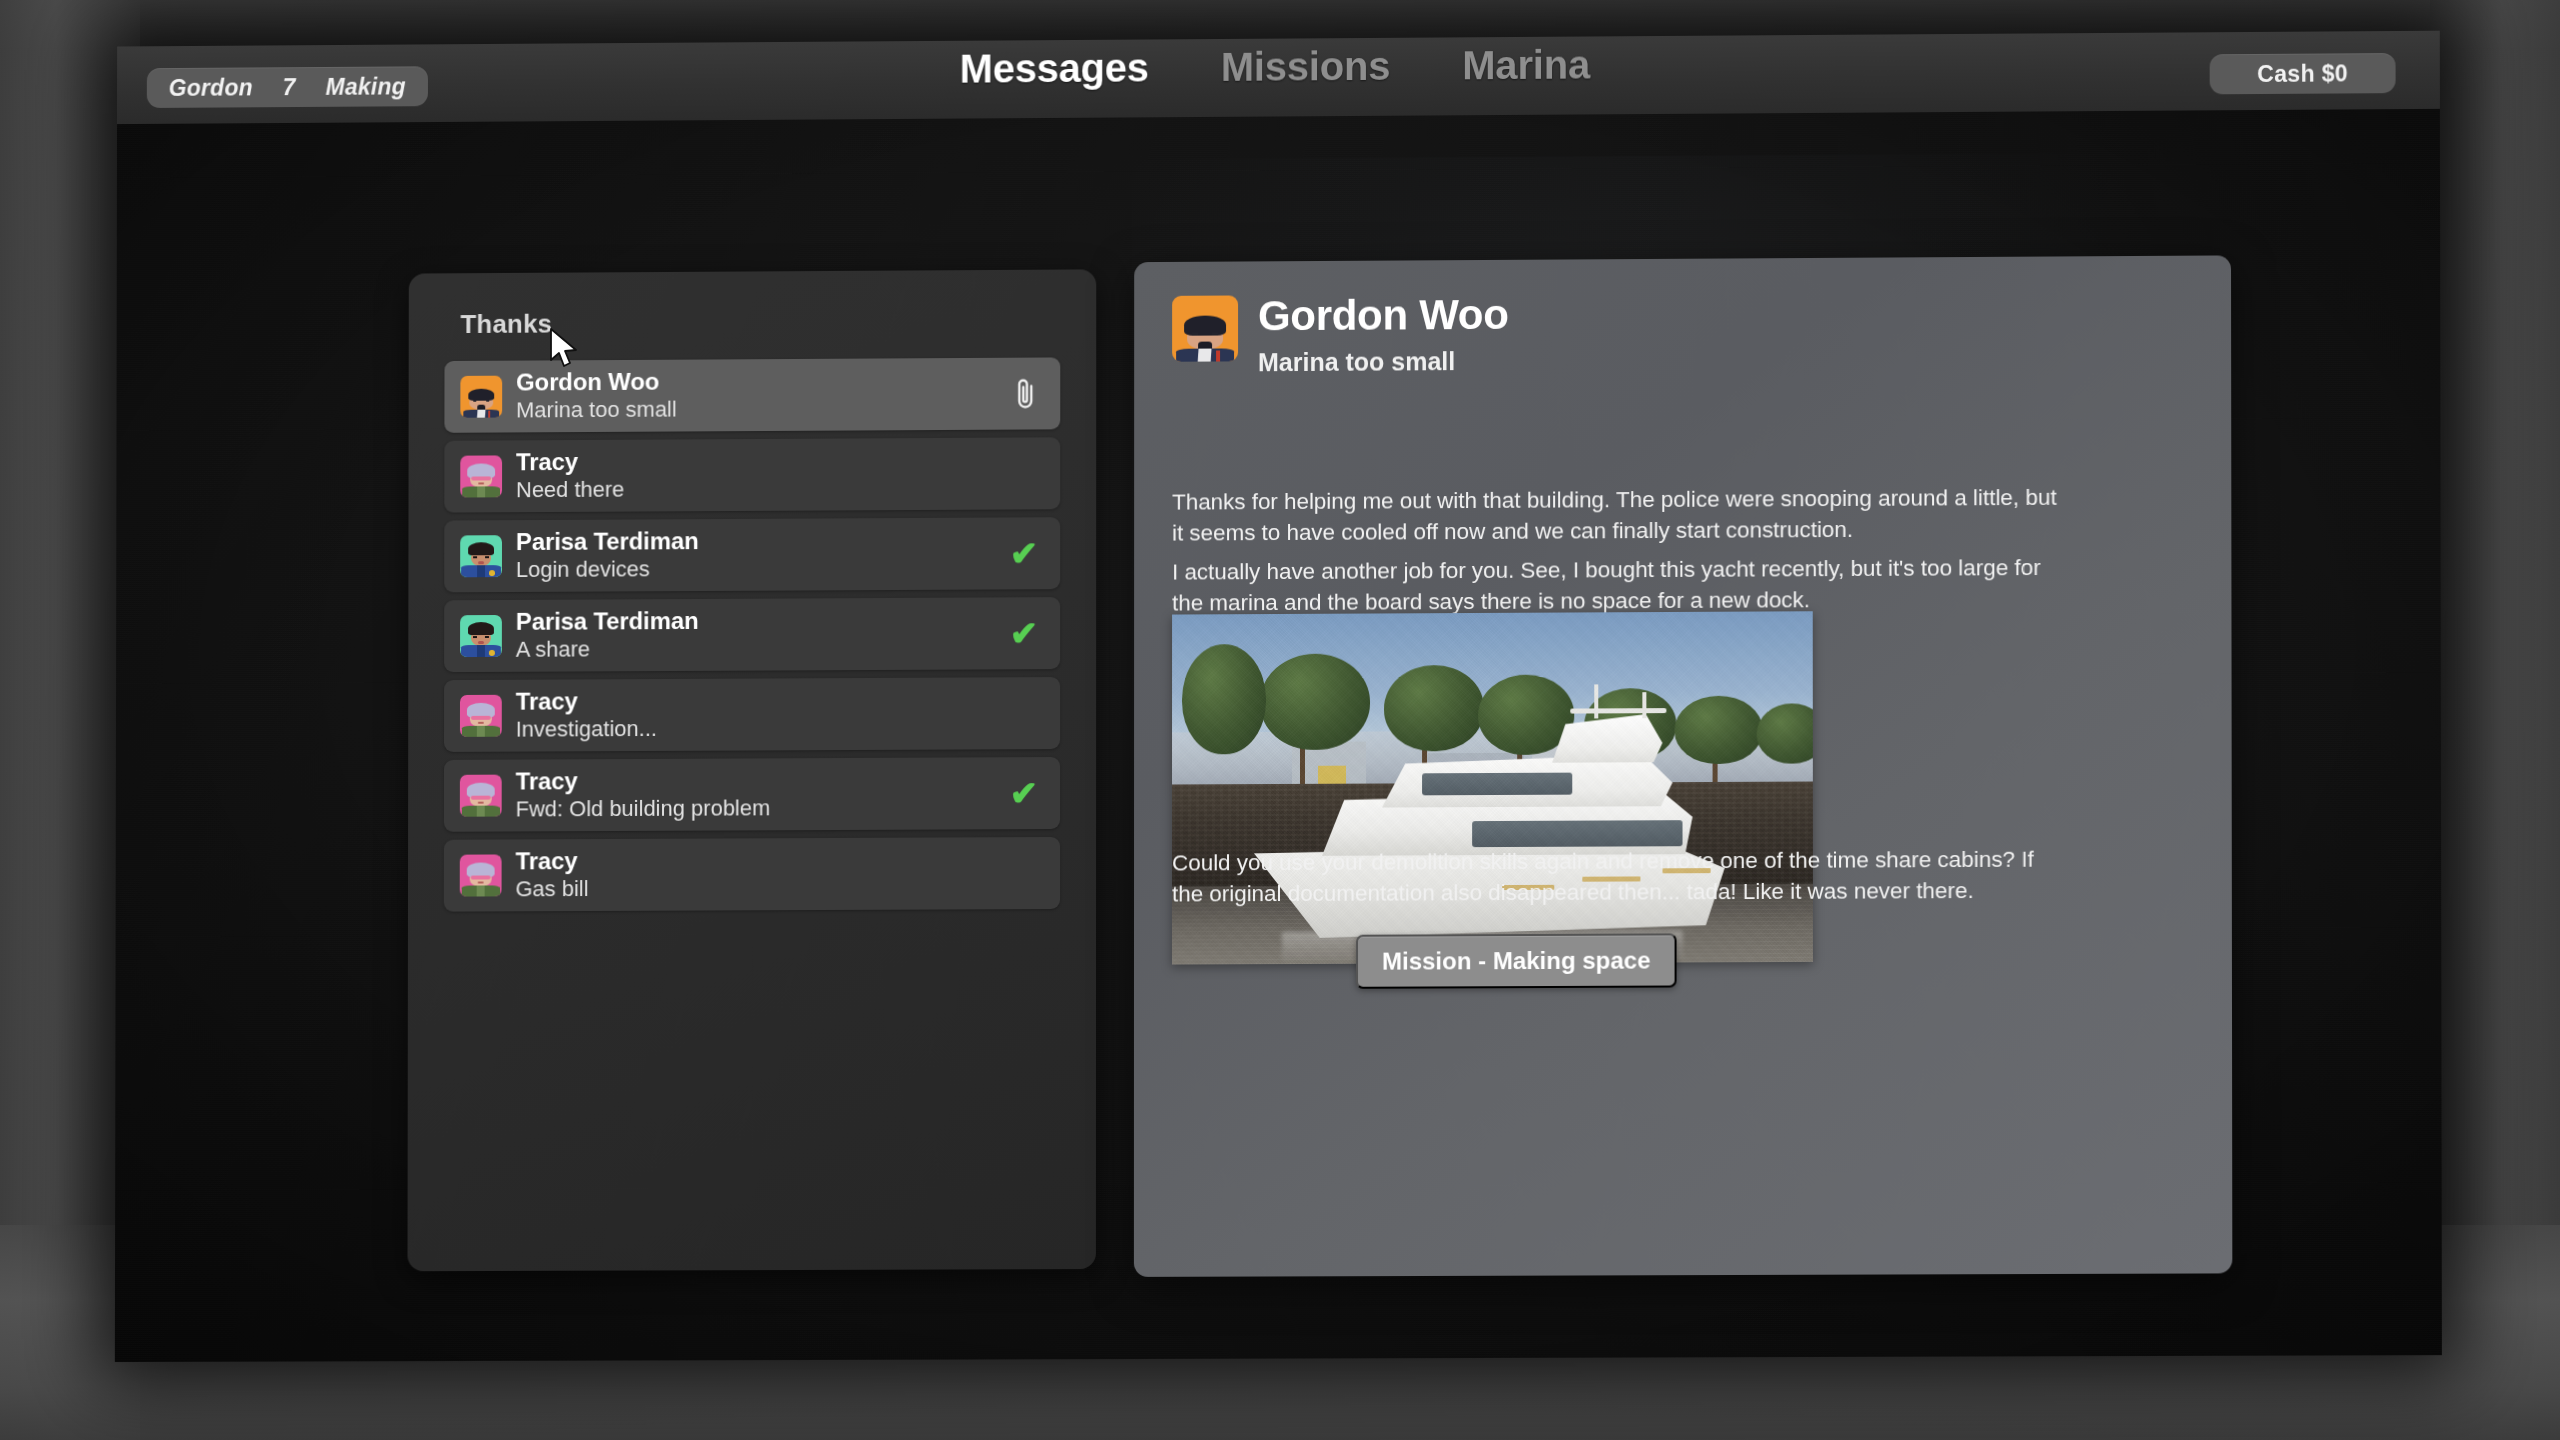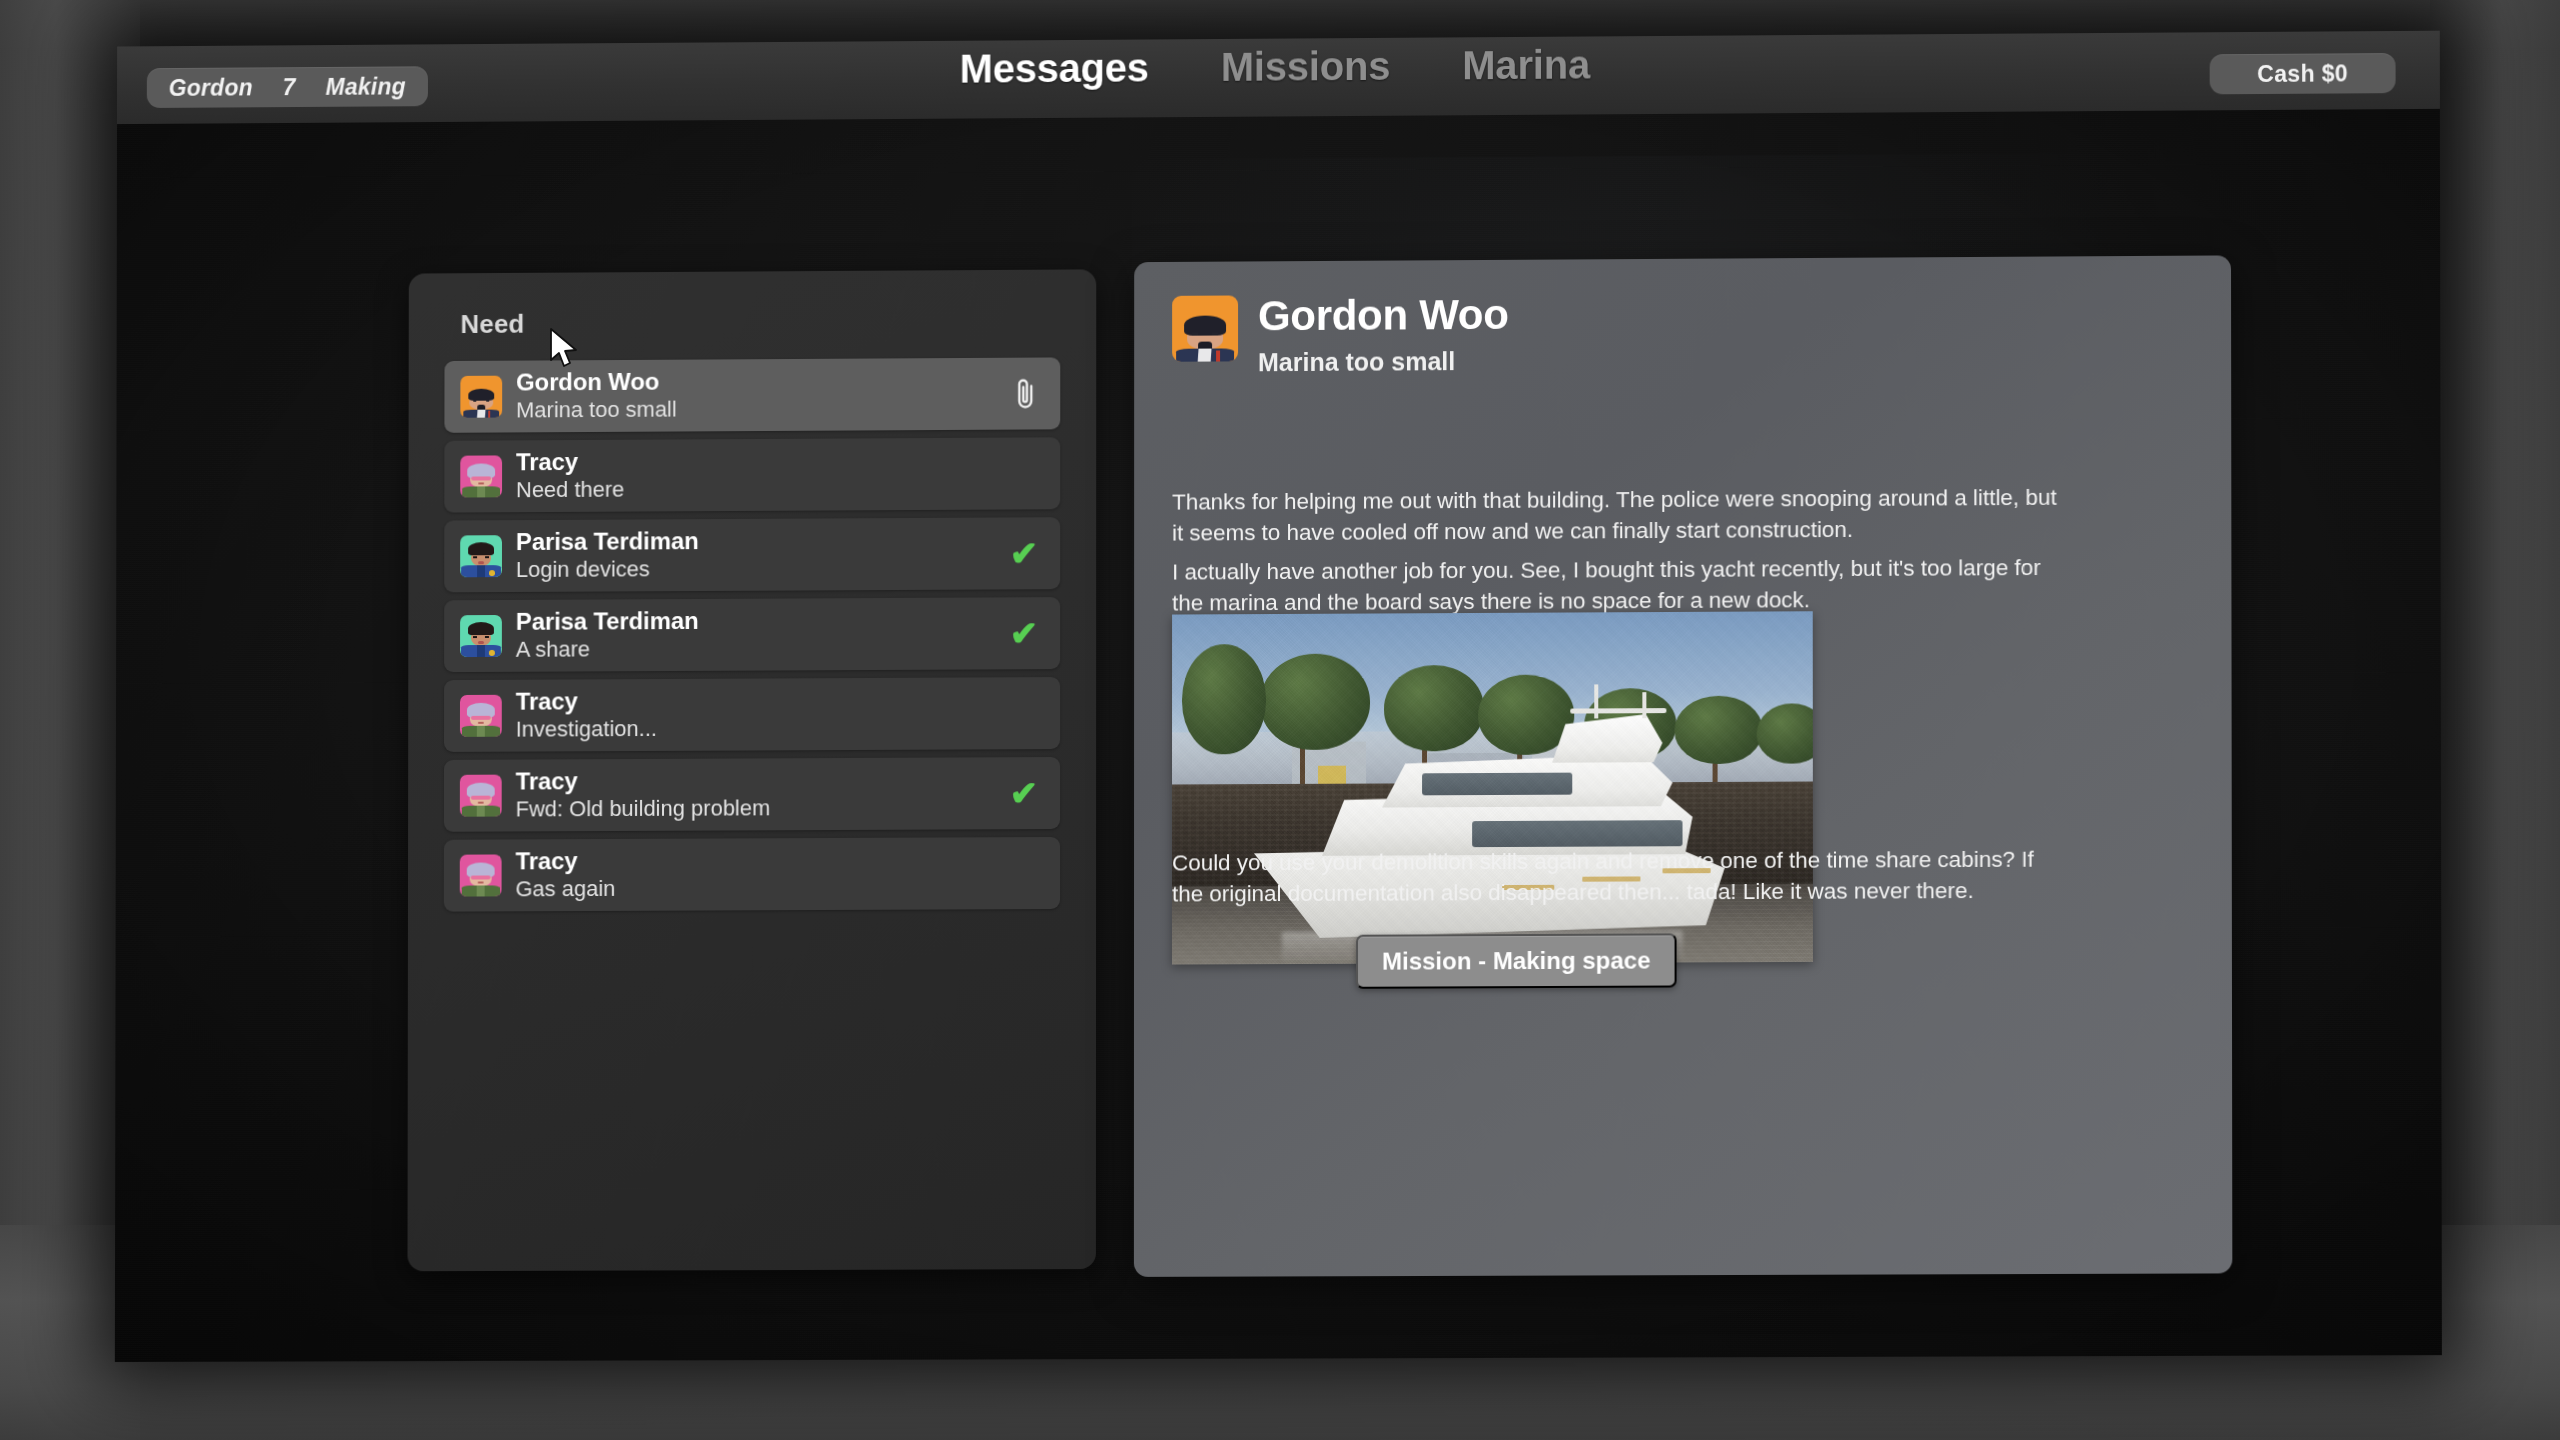--- a/index.html
+++ b/index.html
@@ -284,21 +284,21 @@
       <div class="nav-tab">Missions</div>
       <div class="nav-tab">Marina</div>
     </nav>
 
     <div class="pill" id="cash-pill">Cash $0</div>
   </div>
 
   <div id="content">
 
     <section id="inbox-panel">
-      <div id="inbox-title">Need</div>
+      <div id="inbox-title">Thanks</div>
       <div id="inbox-list">
           <div class="msg-item selected">
             <div class="avatar av-sm">
               <div style="position:absolute;inset:0;background:#f0952e"></div>
       <div style="position:absolute;left:22%;top:48%;width:56%;height:34%;background:#d8a383;border-radius:40% 40% 46% 46%"></div>
       <div style="position:absolute;left:18%;top:30%;width:64%;height:30%;background:#20202a;border-radius:48% 48% 22% 22%"></div>
       <div style="position:absolute;left:40%;top:70%;width:20%;height:16%;background:#1c1c26;border-radius:30%"></div>
       <div style="position:absolute;left:30%;top:56%;width:9%;height:5%;background:#23232c"></div>
       <div style="position:absolute;left:61%;top:56%;width:9%;height:5%;background:#23232c"></div>
       <div style="position:absolute;left:6%;top:80%;width:88%;height:22%;background:#2b3553;border-radius:22% 22% 0 0"></div>
@@ -408,21 +408,21 @@
               <div style="position:absolute;inset:0;background:#e0559e"></div>
       <div style="position:absolute;left:24%;top:40%;width:52%;height:36%;background:#e3b9a0;border-radius:42% 42% 48% 48%"></div>
       <div style="position:absolute;left:16%;top:20%;width:68%;height:34%;background:#b9b4d6;border-radius:50% 50% 26% 26%"></div>
       <div style="position:absolute;left:26%;top:50%;width:48%;height:9%;border:2px solid #e8729f;border-radius:4px;background:rgba(255,255,255,.22)"></div>
       <div style="position:absolute;left:42%;top:64%;width:16%;height:5%;background:#b4615b;border-radius:3px"></div>
       <div style="position:absolute;left:4%;top:74%;width:92%;height:28%;background:#52703c;border-radius:20% 20% 0 0"></div>
       <div style="position:absolute;left:40%;top:74%;width:20%;height:28%;background:#6d8a52"></div>
             </div>
             <div class="msg-text">
               <span class="msg-from">Tracy</span>
-              <span class="msg-subject">Gas again</span>
+              <span class="msg-subject">Gas bill</span>
             </div>
           </div>
         </div>
     </section>
 
     <section id="read-panel">
 
       <div id="read-head">
         <div class="avatar av-lg" id="head-avatar">
             <div style="position:absolute;inset:0;background:#f0952e"></div>

